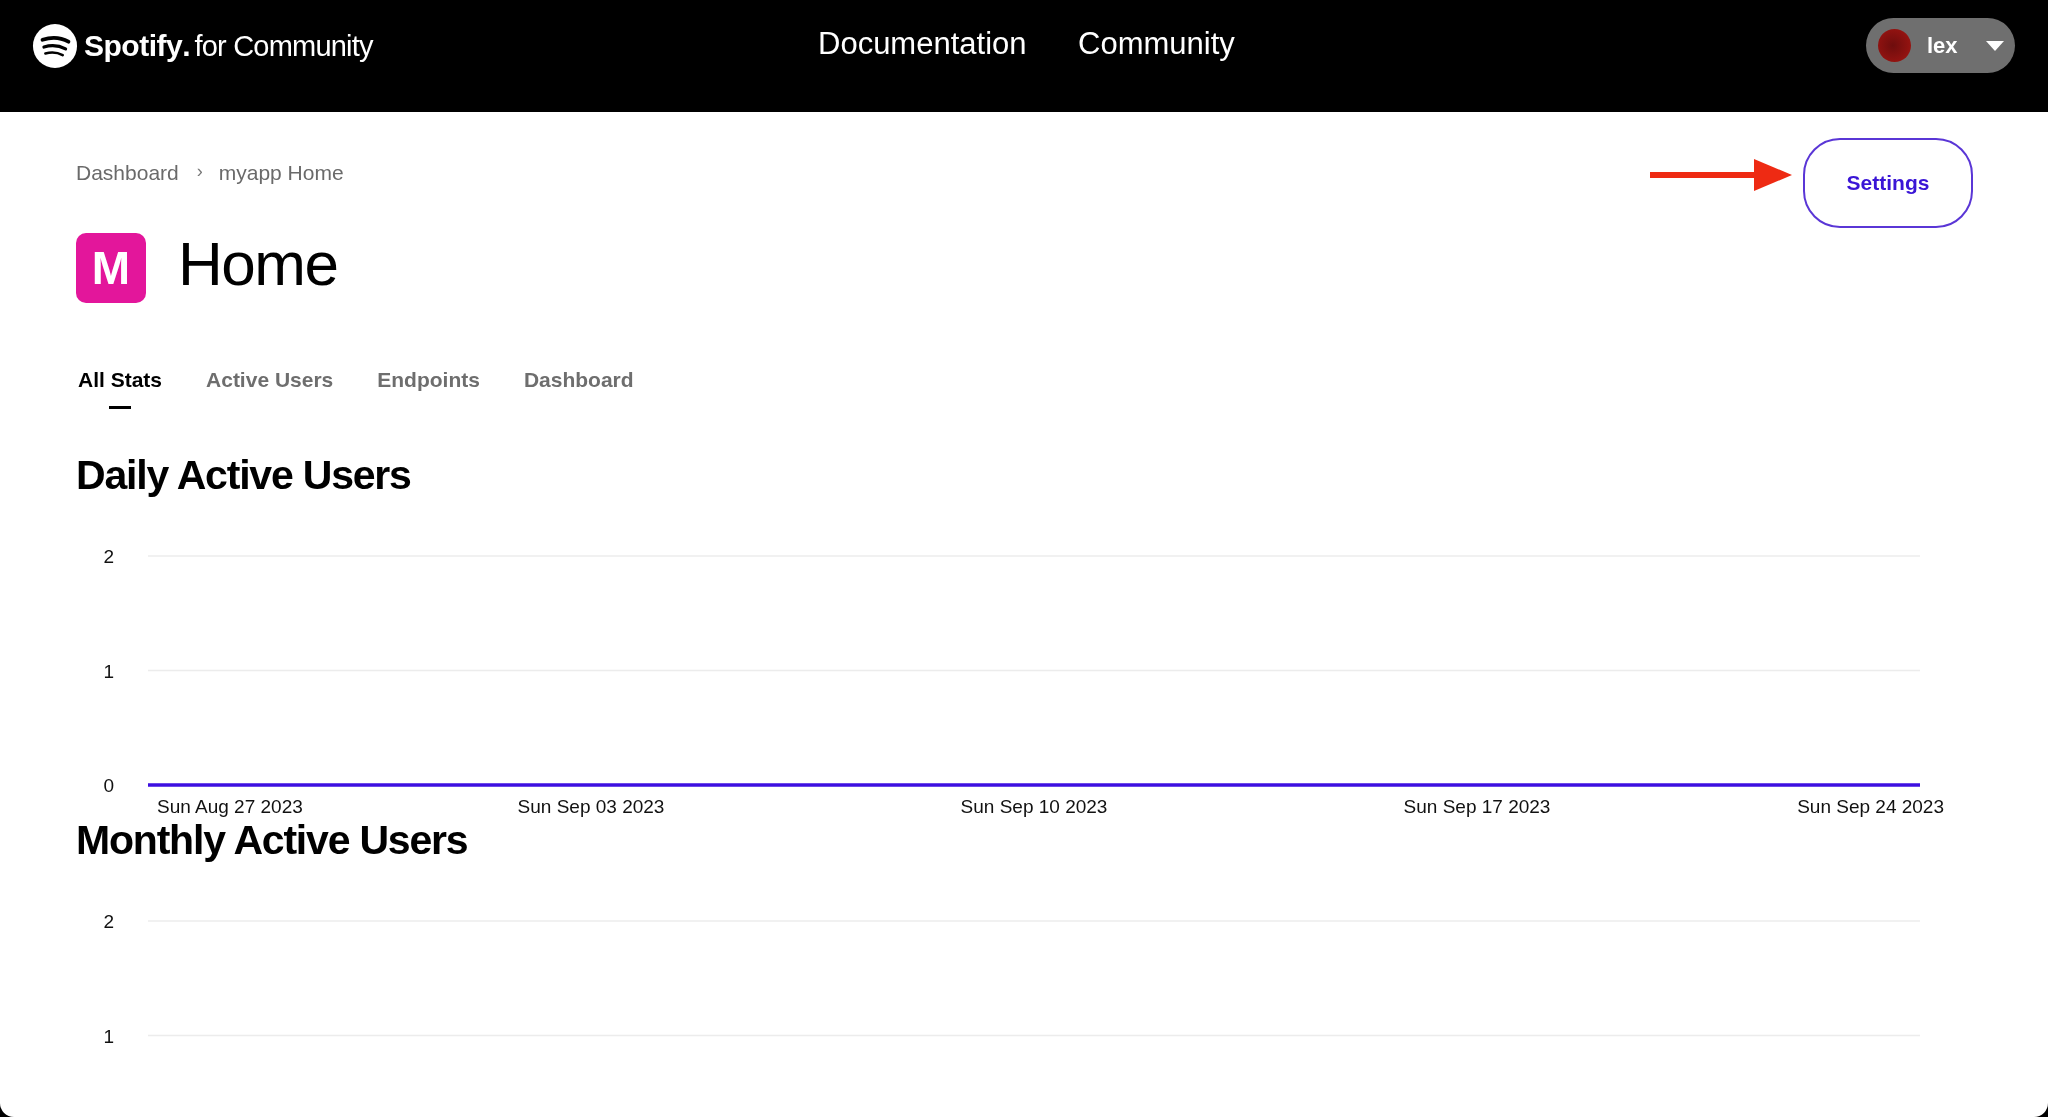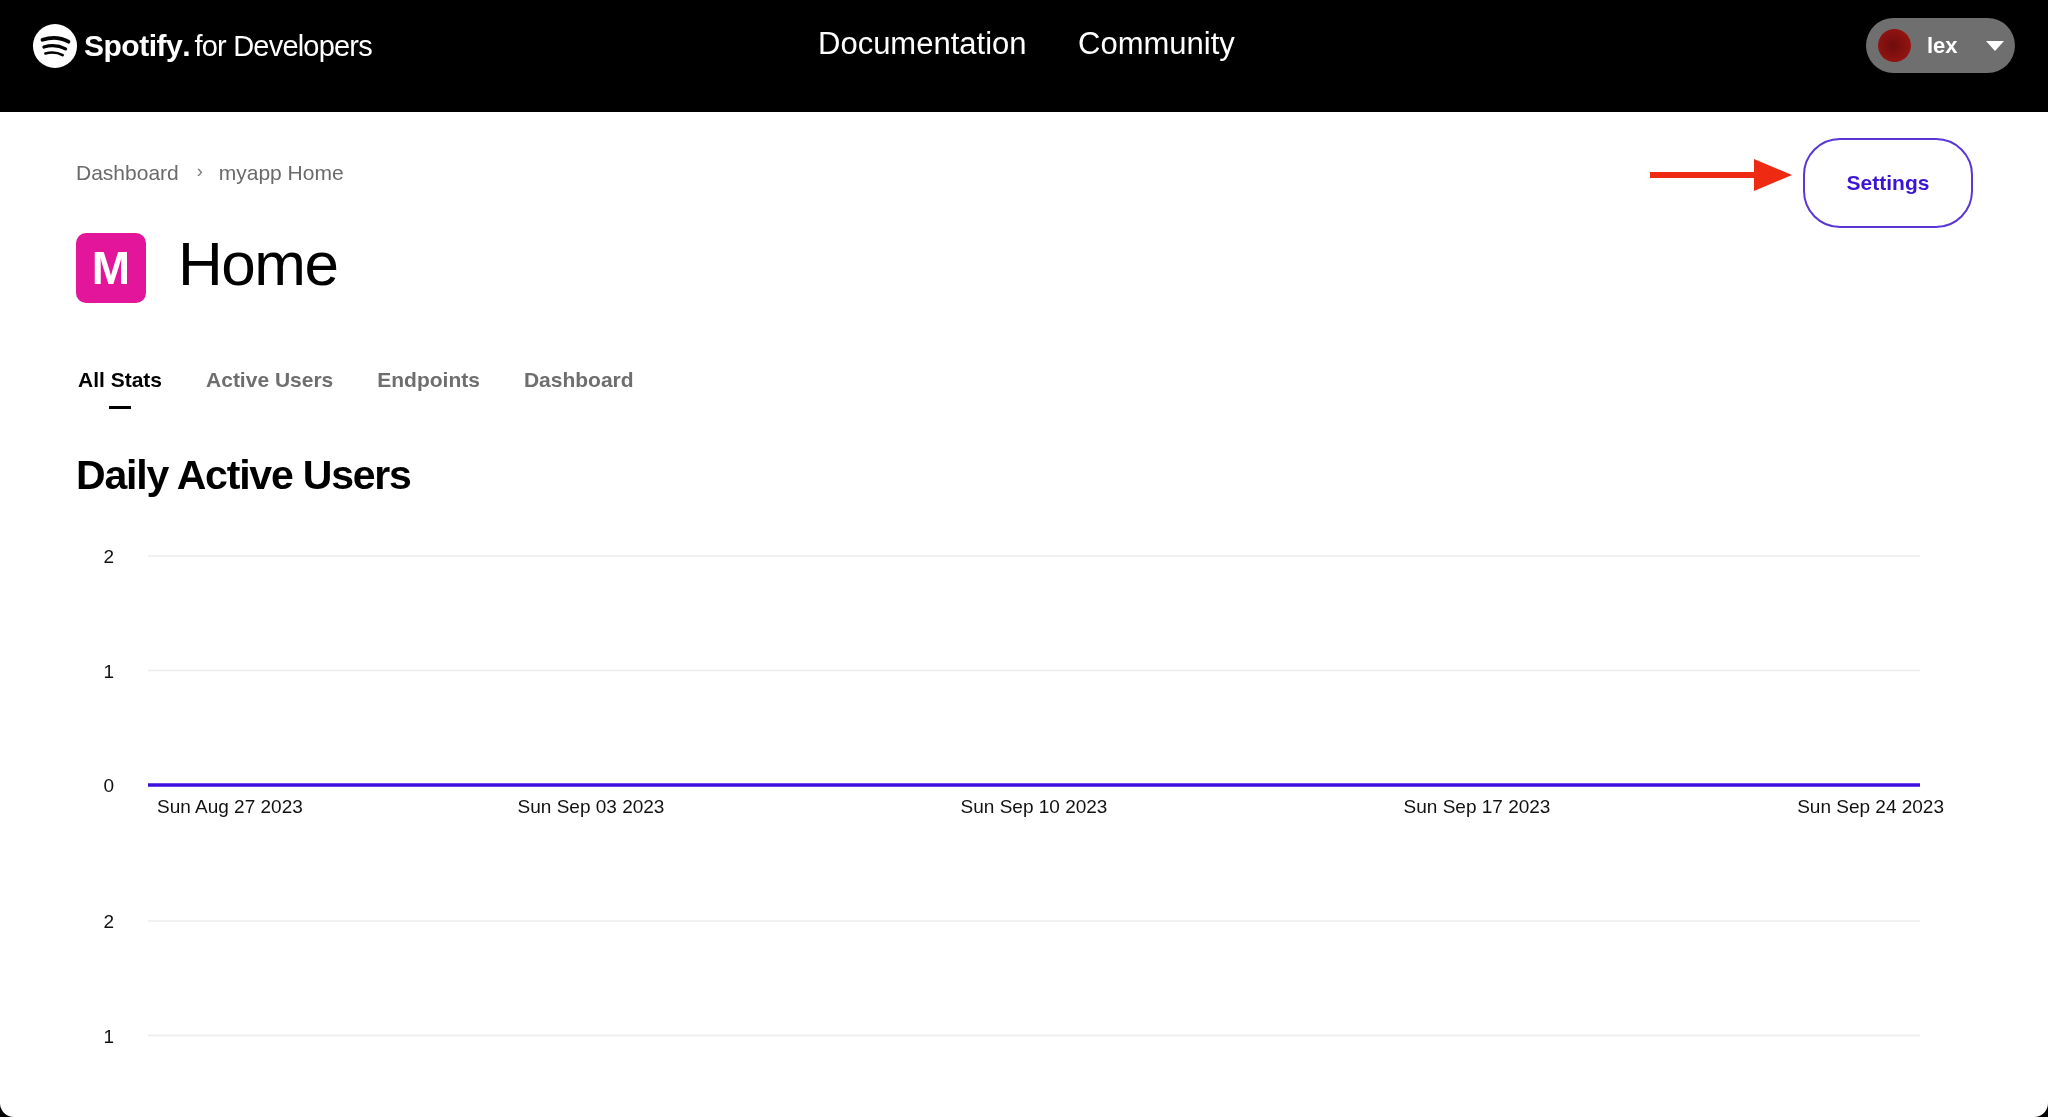--- a/index.html
+++ b/index.html
@@ -43,21 +43,21 @@
   <div class="topbar">
     <div class="logo">
       <svg viewBox="0 0 48 48">
         <circle cx="24" cy="24" r="23" fill="#fff"></circle>
         <path d="M11 17.5 C20 14.5 30 15 38 19.5" stroke="#000" stroke-width="4" fill="none" stroke-linecap="round"></path>
         <path d="M12.5 25 C20 22.8 28 23.3 35 27" stroke="#000" stroke-width="3.4" fill="none" stroke-linecap="round"></path>
         <path d="M14 31.8 C20 30.2 26.5 30.6 32 33.5" stroke="#000" stroke-width="2.8" fill="none" stroke-linecap="round"></path>
       </svg>
       <span class="brand">Spotify</span>
         <span class="brand-dot">.</span>
-      <span class="sub">for Developers</span>
+      <span class="sub">for Community</span>
     </div>
 
     <a class="nav nav-doc">Documentation</a>
     <a class="nav nav-com">Community</a>
 
     <div class="user">
       <span class="avatar"></span>
       <span class="uname">lex</span>
       <span class="caret"></span>
     </div>
@@ -96,20 +96,21 @@
         <text x="114" y="33" text-anchor="end" class="ylab">2</text>
         <text x="157" y="283" text-anchor="start" class="xlab">Sun Aug 27 2023</text>
         <text x="591" y="283" text-anchor="middle" class="xlab">Sun Sep 03 2023</text>
         <text x="1034" y="283" text-anchor="middle" class="xlab">Sun Sep 10 2023</text>
         <text x="1477" y="283" text-anchor="middle" class="xlab">Sun Sep 17 2023</text>
         <text x="1944" y="283" text-anchor="end" class="xlab">Sun Sep 24 2023</text>
         <polyline points="148,255 591,255 1034,255 1477,255 1920,255" fill="none" stroke="#3d0fe0" stroke-width="3.5"></polyline>
       </svg>
   </div>
 
+  <h2 class="section-title" style="top:817px;">Monthly Active Users</h2>
   <div class="chart" style="top:895px;">
     <svg id="chart1" width="2048" height="300">
         <line x1="148" x2="1920" y1="140.5" y2="140.5" stroke="#ececec" stroke-width="1.5"></line>
         <text x="114" y="147.5" text-anchor="end" class="ylab">1</text>
         <line x1="148" x2="1920" y1="26" y2="26" stroke="#ececec" stroke-width="1.5"></line>
         <text x="114" y="33" text-anchor="end" class="ylab">2</text>
       </svg>
   </div>
 
 </div>

